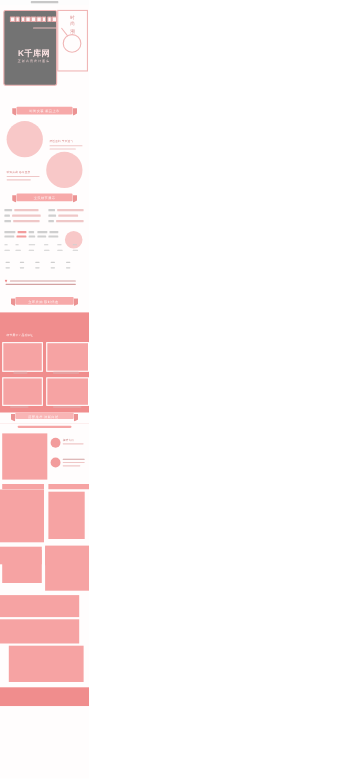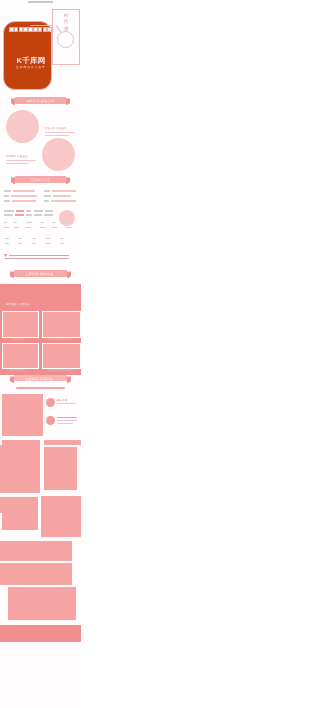--- a/index.html
+++ b/index.html
@@ -5,21 +5,21 @@
   html,body{margin:0;padding:0;background:#ffffff;}
   body{width:81px;height:708px;font-family:"Liberation Sans","DejaVu Sans",sans-serif;overflow:hidden;}
   .page{position:relative;width:81px;height:708px;background:#fffdfd;}
 
   
   .topbar{position:absolute;left:0;top:0;width:81px;height:5px;background:#fdfdfd;}
   .topbar .tt{position:absolute;left:28px;top:0.6px;width:25px;height:2.6px;background:#c8c8c8;border-radius:.5px;}
 
   
   .hero{position:absolute;left:0;top:5px;width:81px;height:80px;background:#fffdfd;}
-  .hero-card{position:absolute;left:3px;top:16px;width:47px;height:67px;background:#c2410c;border:0.6px solid #eeb2b2;border-radius:12px;}
+  .hero-card{position:absolute;left:3px;top:4px;width:47px;height:67px;background:#737373;border:0.6px solid #eeb2b2;border-radius:2px;}
   .hero-dots{position:absolute;left:5px;top:5.5px;width:43px;height:3px;display:flex;justify-content:space-between;align-items:center;}
   .hero-dots i{display:block;width:2.6px;height:3px;background:#fdf6f6;border:0.4px solid #e9a9a9;border-radius:0.4px;}
   .wm{position:absolute;left:5px;top:34px;width:44px;text-align:center;}
   .wm-main{font-size:7.5px;font-weight:bold;color:#fbe3e3;letter-spacing:.3px;line-height:9px;}
   .wm-sub{font-size:2.6px;color:#f8d9d9;letter-spacing:1.1px;line-height:5px;}
   .hero-right{position:absolute;left:52px;top:4px;width:26px;height:54px;border:0.6px solid #f0b6b6;background:#fffdfd;}
   .vtext{position:absolute;top:3px;left:0;width:26px;text-align:center;font-size:4.2px;line-height:6.4px;color:#d98a8a;}
   .vtext b{display:block;font-weight:normal;}
   .hero-circle{position:absolute;left:57px;top:26px;width:15px;height:15px;border-radius:50%;border:0.6px solid #f0b6b6;background:#fffdfd;}
   .hero-slash{position:absolute;left:56px;top:20px;width:19px;height:0.6px;background:#f0b6b6;transform:rotate(52deg);transform-origin:left center;}

